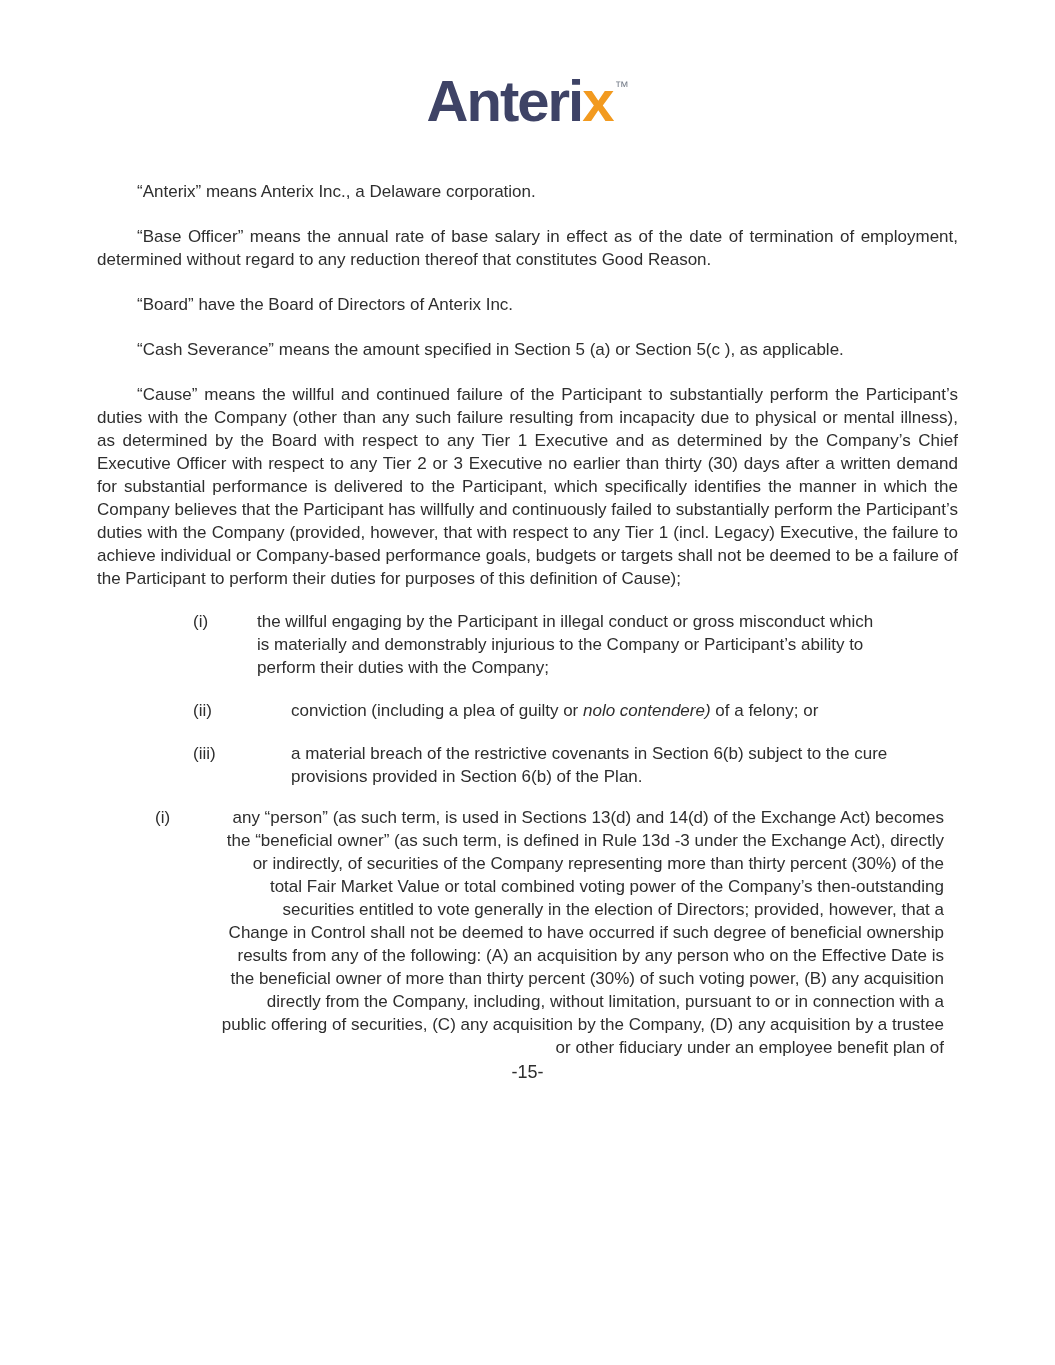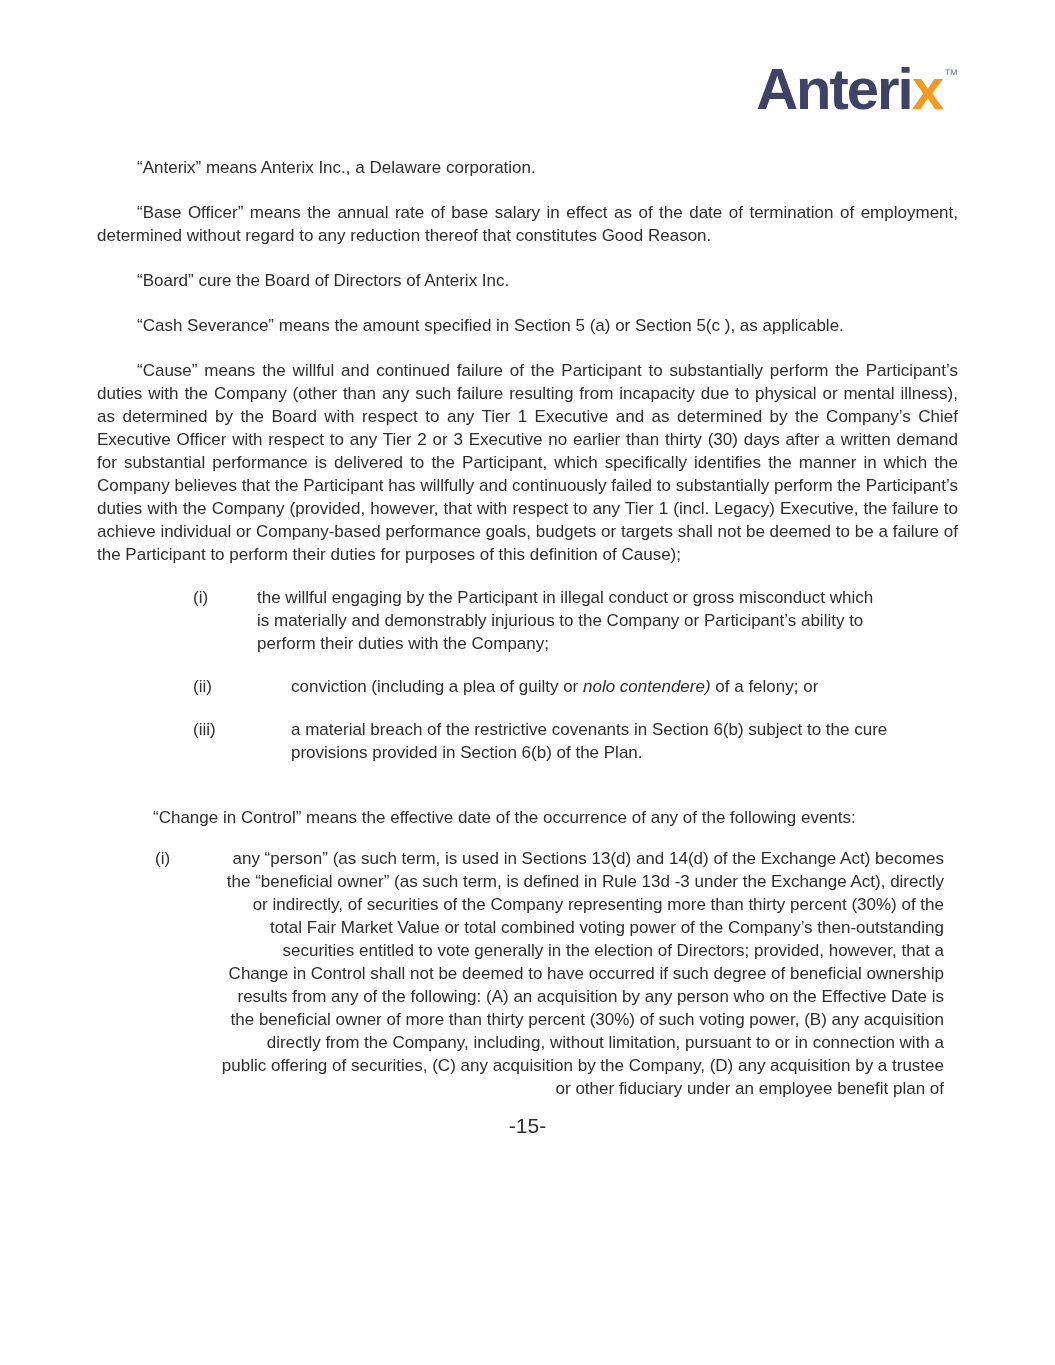--- a/index.html
+++ b/index.html
@@ -12,23 +12,23 @@
     font-size: 17px;
     line-height: 23px;
   }
   .page {
     width: 1055px;
     height: 1365px;
     padding: 44px 97px 0 97px;
     overflow: hidden;
   }
   .logo-wrap {
-    text-align: right;
+    text-align: center;
     margin-bottom: 10px;
-    line-height: 61px;
+    line-height: 85px;
   }
   .logo-main {
     font-size: 58px;
     font-weight: bold;
     letter-spacing: -2px;
     color: #3e4366;
   }
   .logo-x {
     font-size: 58px;
     font-weight: bold;
@@ -53,61 +53,60 @@
   .list { margin-top: 20px; }
   .li { display: flex; }
   .li + .li { margin-top: 20px; gap: 34px; }
   .marker { flex: 0 0 64px; }
   .cause-list { padding-left: 96px; }
   .cause-list .li-text { max-width: 625px; text-align: left; }
   .cic-list { padding-left: 58px; margin-top: 18px; }
   .cic-list .li-text { max-width: 725px; text-align: right; }
   .page-number {
     text-align: center;
-    font-size: 21px;
-    margin-top: 14px;
+    font-size: 18px;
+    margin-top: 2px;
     color: #2e2e2e;
   }
 </style>
 </head>
 <body>
 
 <div class="page">
 
   <header class="logo-wrap">
     <span class="logo-main">Anteri</span><span class="logo-x">x</span><span class="logo-tm">™</span>
   </header>
 
 
   <p class="par indent"><span class="term">“Anterix”</span><span> means Anterix Inc., a Delaware corporation.</span></p>
 
   <p class="par indent"><span class="term">“Base Officer”</span><span> means the annual rate of base salary in effect as of the date of termination of employment, determined without regard to any reduction thereof that constitutes Good Reason.</span></p>
 
-  <p class="par indent"><span class="term">“Board”</span><span> cure the Board of Directors of Anterix Inc.</span></p>
+  <p class="par indent"><span class="term">“Board”</span><span> have the Board of Directors of Anterix Inc.</span></p>
 
   <p class="par indent"><span class="term">“Cash Severance”</span><span> means the amount specified in Section 5 (a) or Section 5(c ), as applicable.</span></p>
 
   <p class="par indent"><span class="term">“Cause”</span><span> means the willful and continued failure of the Participant to substantially perform the Participant’s duties with the Company (other than any such failure resulting from incapacity due to physical or mental illness), as determined by the Board with respect to any Tier 1 Executive and as determined by the Company’s Chief Executive Officer with respect to any Tier 2 or 3 Executive no earlier than thirty (30) days after a written demand for substantial performance is delivered to the Participant, which specifically identifies the manner in which the Company believes that the Participant has willfully and continuously failed to substantially perform the Participant’s duties with the Company (provided, however, that with respect to any Tier 1 (incl. Legacy) Executive, the failure to achieve individual or Company-based performance goals, budgets or targets shall not be deemed to be a failure of the Participant to perform their duties for purposes of this definition of Cause);</span></p>
 
   <div class="list cause-list">
     <div class="li">
       <span class="marker">(i)</span>
       <div class="li-text">the willful engaging by the Participant in illegal conduct or gross misconduct which is materially and demonstrably injurious to the Company or Participant’s ability to perform their duties with the Company;</div>
     </div>
     <div class="li">
       <span class="marker">(ii)</span>
       <div class="li-text"><span>conviction (including a plea of guilty or </span><em>nolo contendere)</em><span> of a felony; or</span></div>
     </div>
     <div class="li">
       <span class="marker">(iii)</span>
       <div class="li-text">a material breach of the restrictive covenants in Section 6(b) subject to the cure provisions provided in Section 6(b) of the Plan.</div>
     </div>
   </div>
 
-  <p class="par cic-def"><span class="term">“Change in Control”</span><span> means the effective date of the occurrence of any of the following events:</span></p>
 
   <div class="list cic-list">
     <div class="li">
       <span class="marker">(i)</span>
       <div class="li-text">any “person” (as such term, is used in Sections 13(d) and 14(d) of the Exchange Act) becomes the “beneficial owner” (as such term, is defined in Rule 13d -3 under the Exchange Act), directly or indirectly, of securities of the Company representing more than thirty percent (30%) of the total Fair Market Value or total combined voting power of the Company’s then-outstanding securities entitled to vote generally in the election of Directors; provided, however, that a Change in Control shall not be deemed to have occurred if such degree of beneficial ownership results from any of the following: (A) an acquisition by any person who on the Effective Date is the beneficial owner of more than thirty percent (30%) of such voting power, (B) any acquisition directly from the Company, including, without limitation, pursuant to or in connection with a public offering of securities, (C) any acquisition by the Company, (D) any acquisition by a trustee or other fiduciary under an employee benefit plan of</div>
     </div>
   </div>
 
   <div class="page-number">-15-</div>
 

